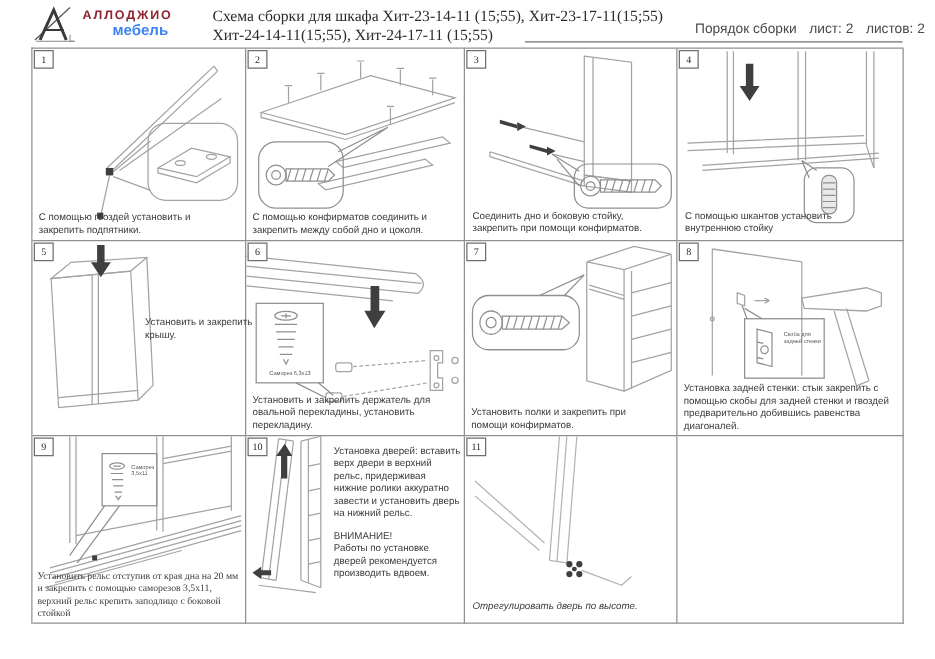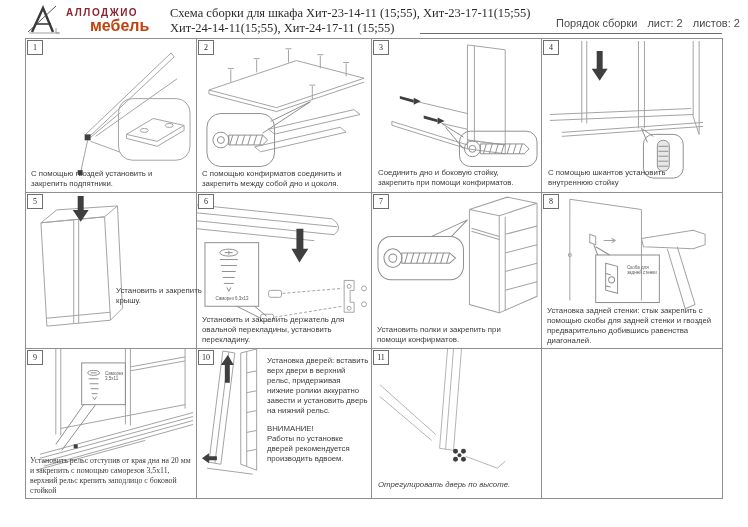--- a/index.html
+++ b/index.html
@@ -5,21 +5,21 @@
   html,body{margin:0;padding:0;}
   body{
     width:748px;height:527px;position:relative;background:#ffffff;
     font-family:"Liberation Sans", sans-serif;color:#3b3b3b;overflow:hidden;
   }
   
   .header{position:absolute;left:0;top:0;width:748px;height:38px;}
   .logo-mark{position:absolute;left:26px;top:4px;width:36px;height:30px;}
   .brand{position:absolute;left:66px;top:7px;width:110px;}
   .brand-name{font-size:10px;font-weight:bold;letter-spacing:1.5px;color:#8e2330;}
-  .brand-sub{font-size:16px;font-weight:bold;color:#c2410c;margin-left:24px;margin-top:-1px;}
+  .brand-sub{font-size:12px;font-weight:bold;color:#3b82f6;margin-left:24px;margin-top:-1px;}
   .doc-title{position:absolute;left:170px;top:6px;width:390px;
     font-family:"Liberation Serif", serif;font-size:12.5px;color:#2b2b2b;line-height:1.18;}
   .doc-title .t2{}
   .order-info{position:absolute;left:556px;top:17px;font-size:11px;color:#4a4a4a;white-space:nowrap;}
   .order-info span{margin-right:10px;margin-top:31px;}
   .header-rule{position:absolute;left:420px;top:33px;width:302px;height:1px;background:#6f6f6f;}
   
   .grid{position:absolute;left:25px;top:38px;display:grid;
     grid-template-columns:171px 175px 170px 181px;
     grid-template-rows:154px 156px 150px;
@@ -27,21 +27,21 @@
   .cell{position:relative;border-right:1px solid #8f8f8f;border-bottom:1px solid #8f8f8f;box-sizing:border-box;}
   .num{position:absolute;left:1px;top:1px;width:14px;height:13px;border:1px solid #6f6f6f;
     background:#fff;z-index:3;display:flex;align-items:center;justify-content:center;
     font-family:"Liberation Serif", serif;font-size:8px;color:#2b2b2b;}
   .art{position:absolute;inset:0;width:100%;height:100%;z-index:1;}
   .cap{position:absolute;z-index:2;font-size:7.8px;line-height:1.28;color:#3b3b3b;}
   .cap-1{left:5px;bottom:3px;width:152px;}
   .cap-2{left:5px;bottom:3px;width:162px;}
   .cap-3{left:6px;bottom:4px;width:150px;}
   .cap-4{left:6px;bottom:4px;width:150px;}
-  .cap-5{left:90px;top:60px;width:96px;margin-top:33px;}
+  .cap-5{left:90px;top:60px;width:96px;}
   .cap-6{left:5px;bottom:3px;width:166px;}
   .cap-7{left:5px;bottom:3px;width:150px;}
   .cap-8{left:5px;bottom:2px;width:170px;}
   .cap-9{left:4px;bottom:2px;width:163px;font-family:Liberation Serif, serif;}
   .cap-10{left:70px;top:7px;width:102px;}
   .cap-10 .warn{margin-top:8px;}
   .cap-11{left:6px;bottom:8px;width:160px;font-style:italic;}
   .lbl{position:absolute;z-index:2;font-size:4.5px;line-height:1.2;color:#5a5a5a;}
   .lbl-6{left:13px;top:152px;width:44px;text-align:center;}
   .lbl-8{left:85px;top:72px;width:30px;}

